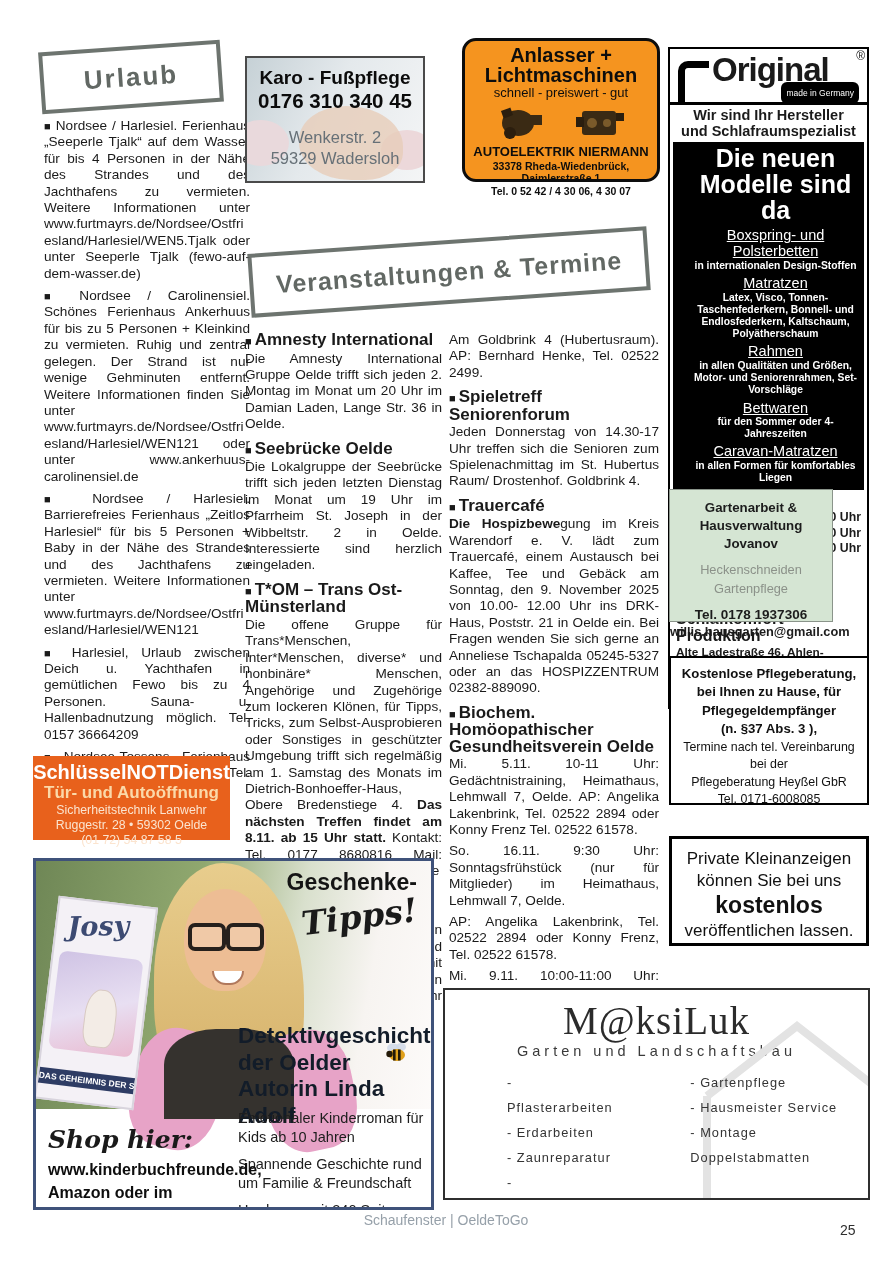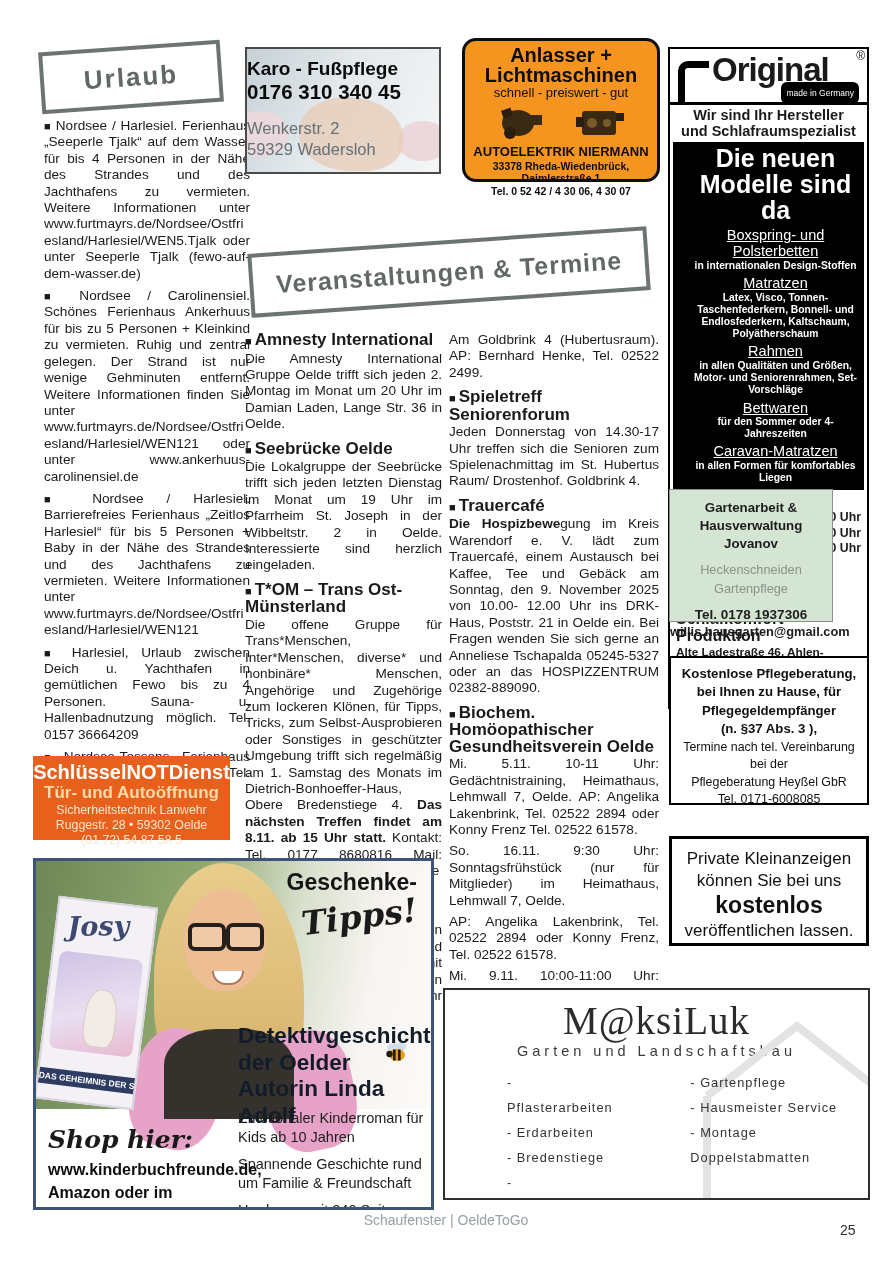--- a/index.html
+++ b/index.html
@@ -24,23 +24,23 @@
   .ecol p{margin:0 0 5px 0;}
 
   
   .schluessel{left:33px;top:756px;width:197px;height:84px;background:#e8611c;
               text-align:center;color:#fff;padding-top:6px;box-sizing:border-box;}
   .schluessel .t1{font-size:20px;font-weight:bold;line-height:1.05;}
   .schluessel .t2{font-size:17px;font-weight:bold;color:#fbd9a9;line-height:1.15;}
   .schluessel .t3{font-size:12.3px;color:#fbe4cf;line-height:1.25;}
 
   
-  .karo{left:245px;top:47px;width:196px;height:127px;border:2px solid #4a4a4a;box-sizing:border-box;
+  .karo{left:245px;top:56px;width:180px;height:127px;border:2px solid #4a4a4a;box-sizing:border-box;
         background:linear-gradient(115deg,#c6d1d6 0%,#e4e9ec 45%,#f4f5f6 100%);
-        text-align:left;overflow:hidden;}
+        text-align:center;overflow:hidden;}
   .karo .blob{position:absolute;border-radius:50%;}
   .karo .t1{position:relative;font-size:19px;font-weight:bold;margin-top:9px;color:#0b0b0b;}
   .karo .t2{position:relative;font-size:20.5px;font-weight:bold;color:#0b0b0b;}
   .karo .t3{position:relative;font-size:16.5px;color:#667077;margin-top:14px;line-height:1.3;}
 
   
   .anlasser{left:462px;top:38px;width:198px;height:144px;background:#f5941f;
             border:3px solid #0d0d0d;border-radius:14px;box-sizing:border-box;
             text-align:center;padding-top:4px;color:#0d0d0d;}
   .anlasser .t1{font-size:20px;font-weight:bold;line-height:1.0;}
@@ -370,21 +370,21 @@
   <div class="abs maksi">
     <svg class="m-house" width="200" height="190" viewBox="0 0 200 190">
       <path d="M5 78 L95 8 L185 78 L185 185 M5 78 L5 185" fill="none" stroke="#e3e3e3" stroke-width="8"></path>
     </svg>
     <div class="m-title">M@ksiLuk</div>
     <div class="m-sub">Garten und Landschaftsbau</div>
     <div class="m-lists">
       <div>
         <div>- Pflasterarbeiten</div>
         <div>- Erdarbeiten</div>
-        <div>- Bredenstiege</div>
+        <div>- Zaunreparatur</div>
         <div>- Pflanzenarbeiten</div>
       </div>
       <div>
         <div>- Gartenpflege</div>
         <div>- Hausmeister Service</div>
         <div>- Montage Doppelstabmatten</div>
       </div>
     </div>
 
   </div>

